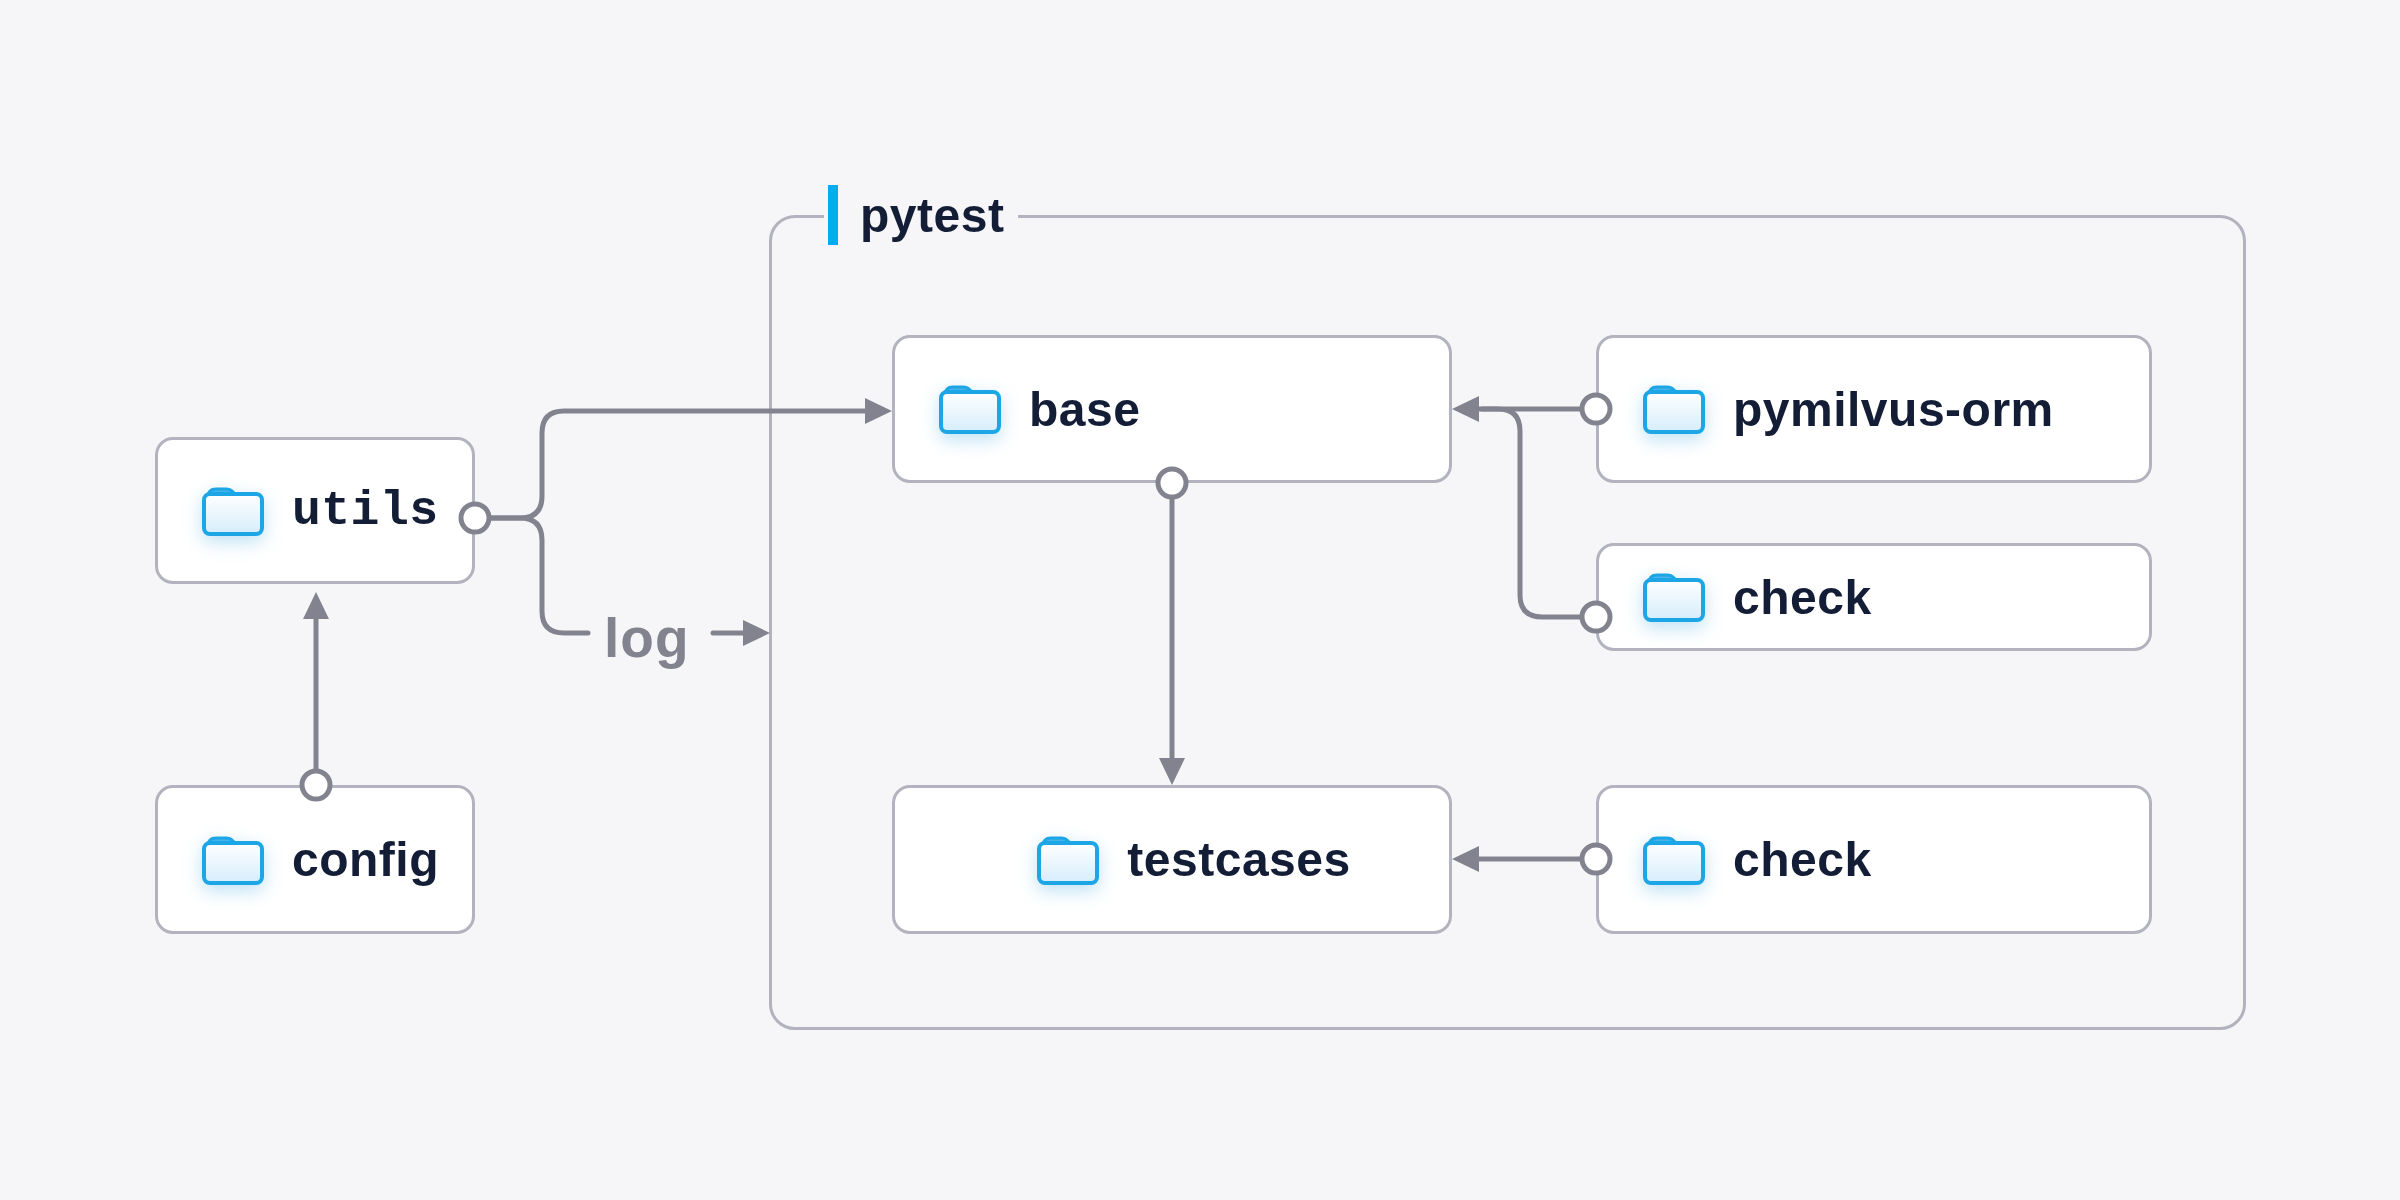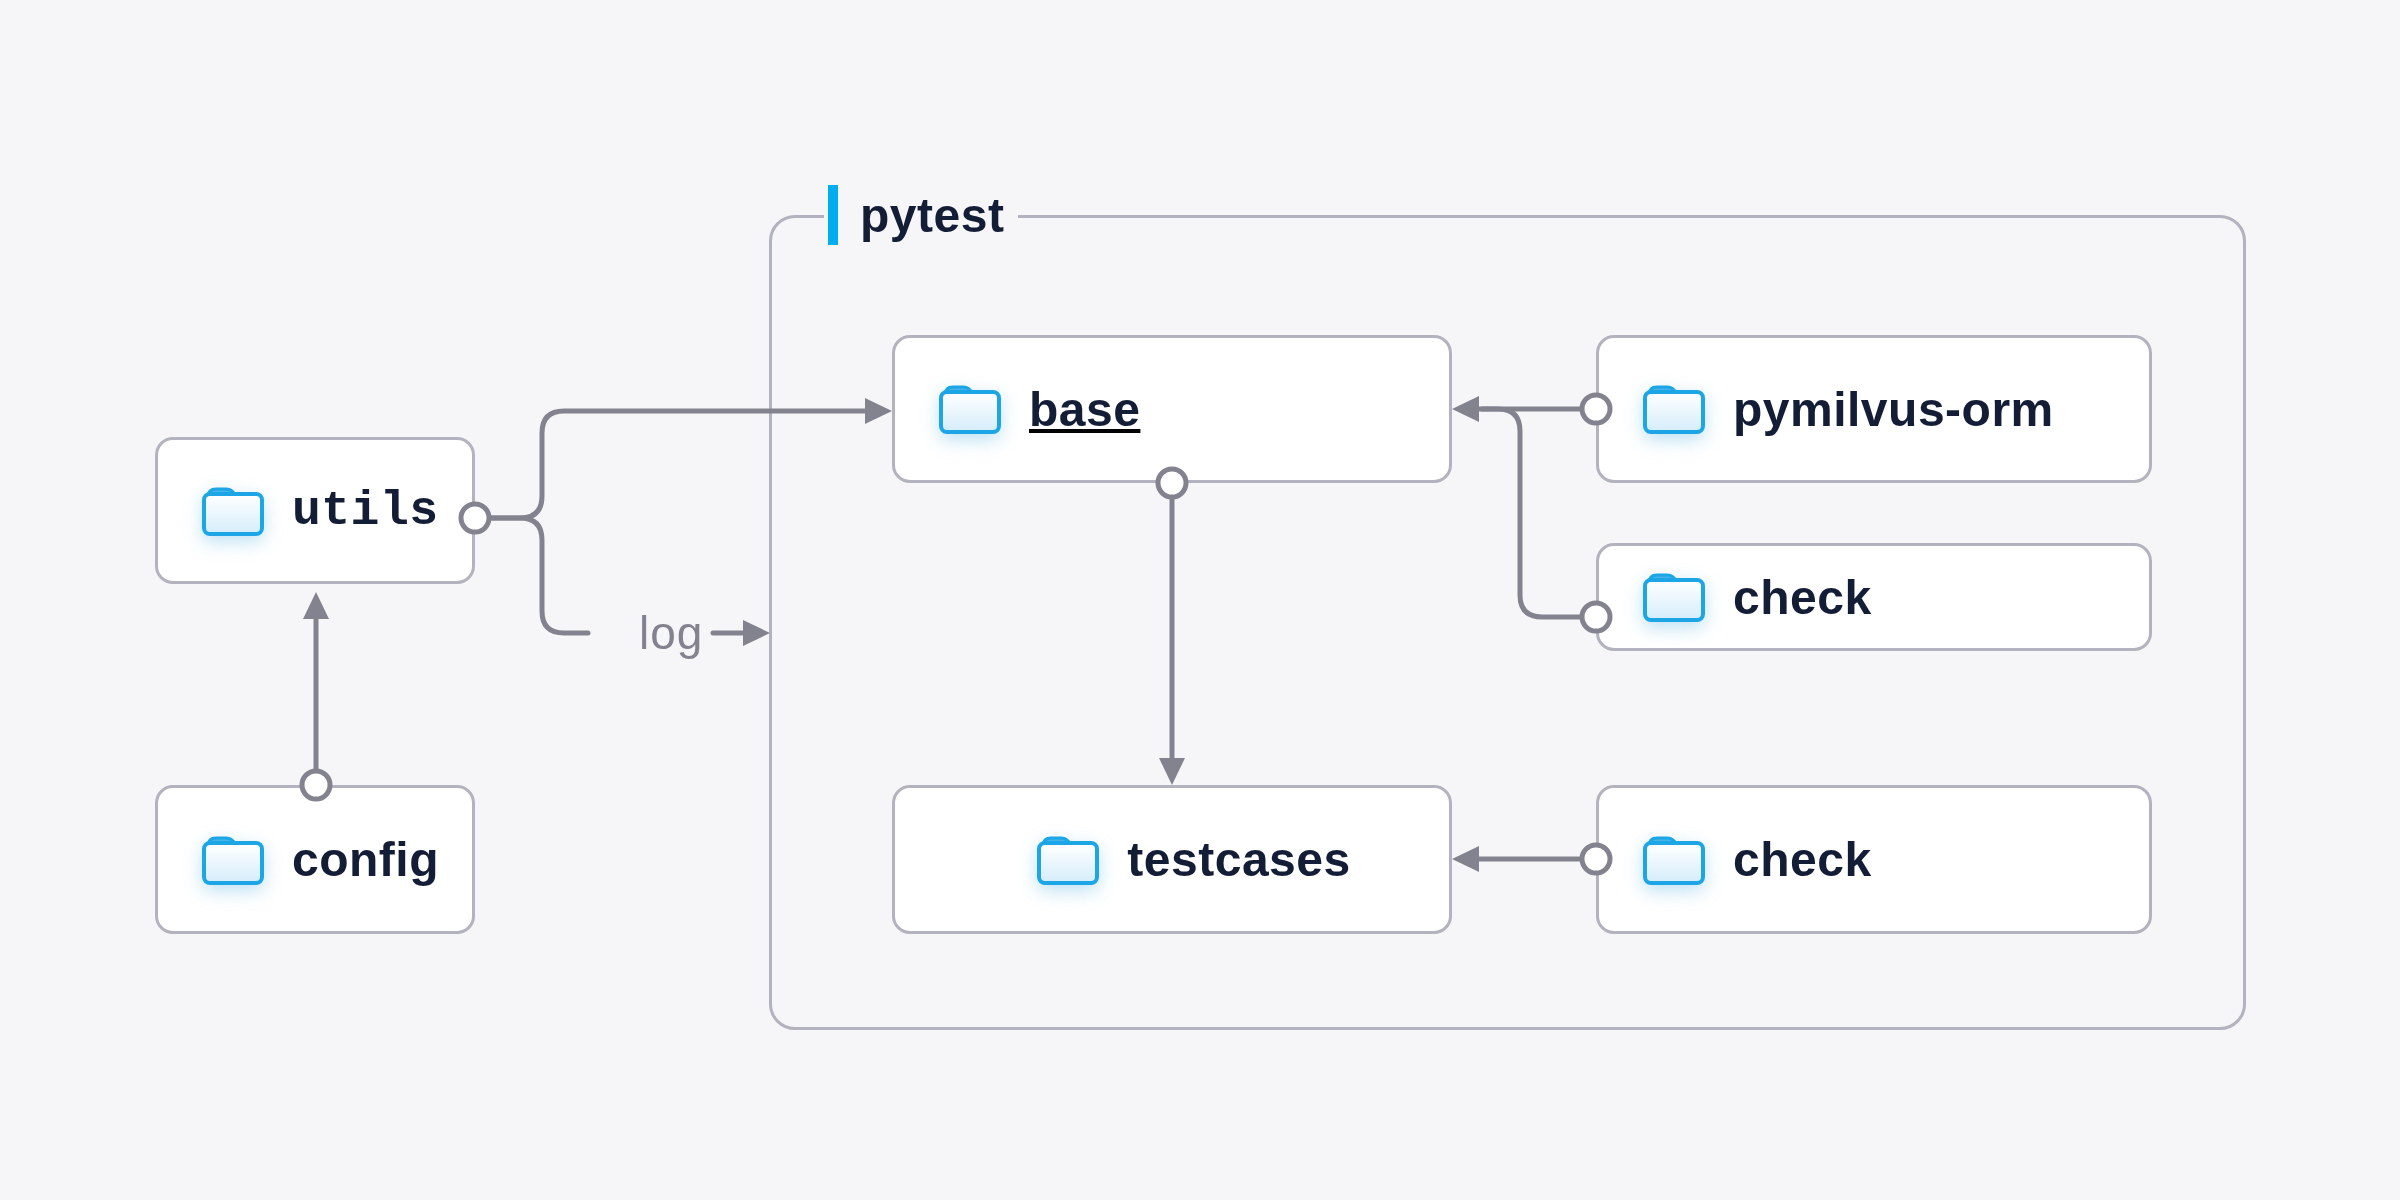--- a/index.html
+++ b/index.html
@@ -48,35 +48,35 @@
   }
   .folder{display:inline-flex;}
   .folder svg{filter:drop-shadow(0 6px 9px rgba(26,150,216,.28));}
   .ftab{fill:var(--folder-tab,#45b3ea);stroke:var(--folder-blue,#1ca6e6);stroke-width:3;}
   .fbody{fill:url(#folderGrad);stroke:var(--folder-blue,#1ca6e6);stroke-width:4;}
   .fstop-a{stop-color:var(--folder-fill-light,#ffffff);}
   .fstop-b{stop-color:var(--folder-fill-deep,#d5edfb);}
 
   #node-utils    {left:155px; top:437px; width:320px; height:147px;font-family:Liberation Mono, monospace;}
   #node-config   {left:155px; top:785px; width:320px; height:149px;}
-  #node-base     {left:892px; top:335px; width:560px; height:148px;text-decoration:underline;}
+  #node-base     {left:892px; top:335px; width:560px; height:148px;}
   #node-pymilvus {left:1596px;top:335px; width:556px; height:148px;}
   #node-check    {left:1596px;top:543px; width:556px; height:108px;}
   #node-testcases{left:892px; top:785px; width:560px; height:149px;justify-content:center;}
   #node-common   {left:1596px;top:785px; width:556px; height:149px;}
 
   
   .wires{position:absolute;left:0;top:0;z-index:3;pointer-events:none;}
   .edge{fill:none;stroke:var(--line-gray,#83838f);stroke-width:5;stroke-linecap:round;}
   .head{fill:var(--line-gray,#83838f);stroke:none;}
   .dot{fill:#ffffff;stroke:var(--line-gray,#83838f);stroke-width:5;}
 
   .edge-label{
     position:absolute;left:604px;top:606px;z-index:3;
-    font-size:46px;font-weight:400;color:var(--line-gray,#83838f);letter-spacing:1px;margin-left:35px;
+    font-size:55px;font-weight:700;color:var(--line-gray,#83838f);letter-spacing:1px;
   }
 </style>
 </head>
 <body>
 
 <div class="stage">
 
   <svg width="0" height="0" style="position:absolute" aria-hidden="true">
     <defs>
       <linearGradient id="folderGrad" x1="0" y1="0" x2="0" y2="1">

